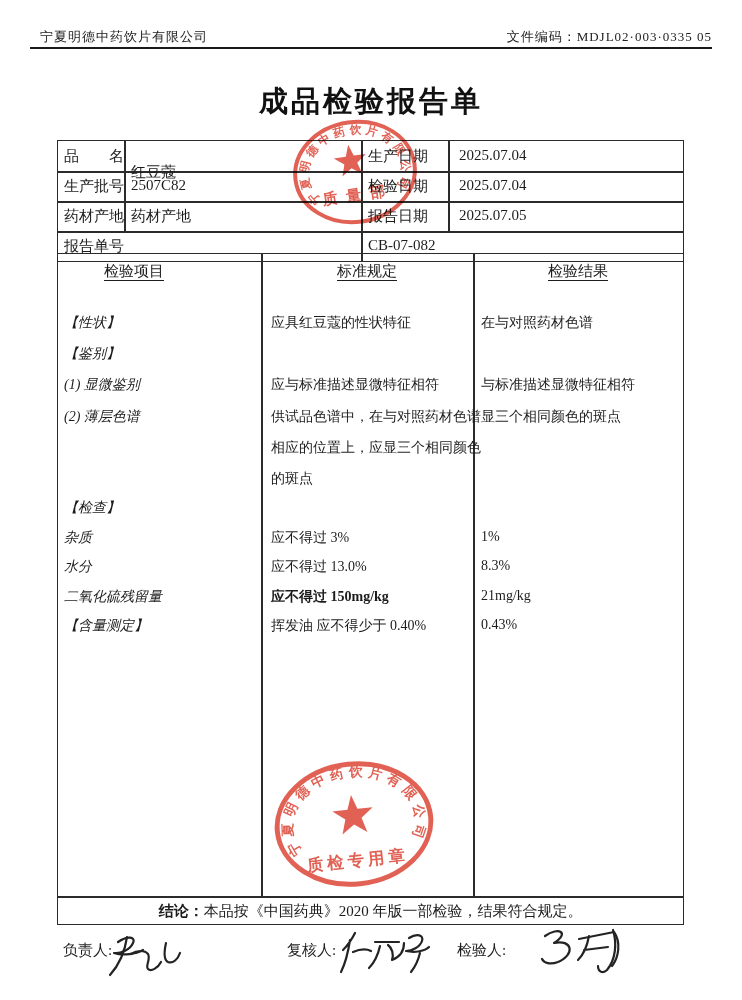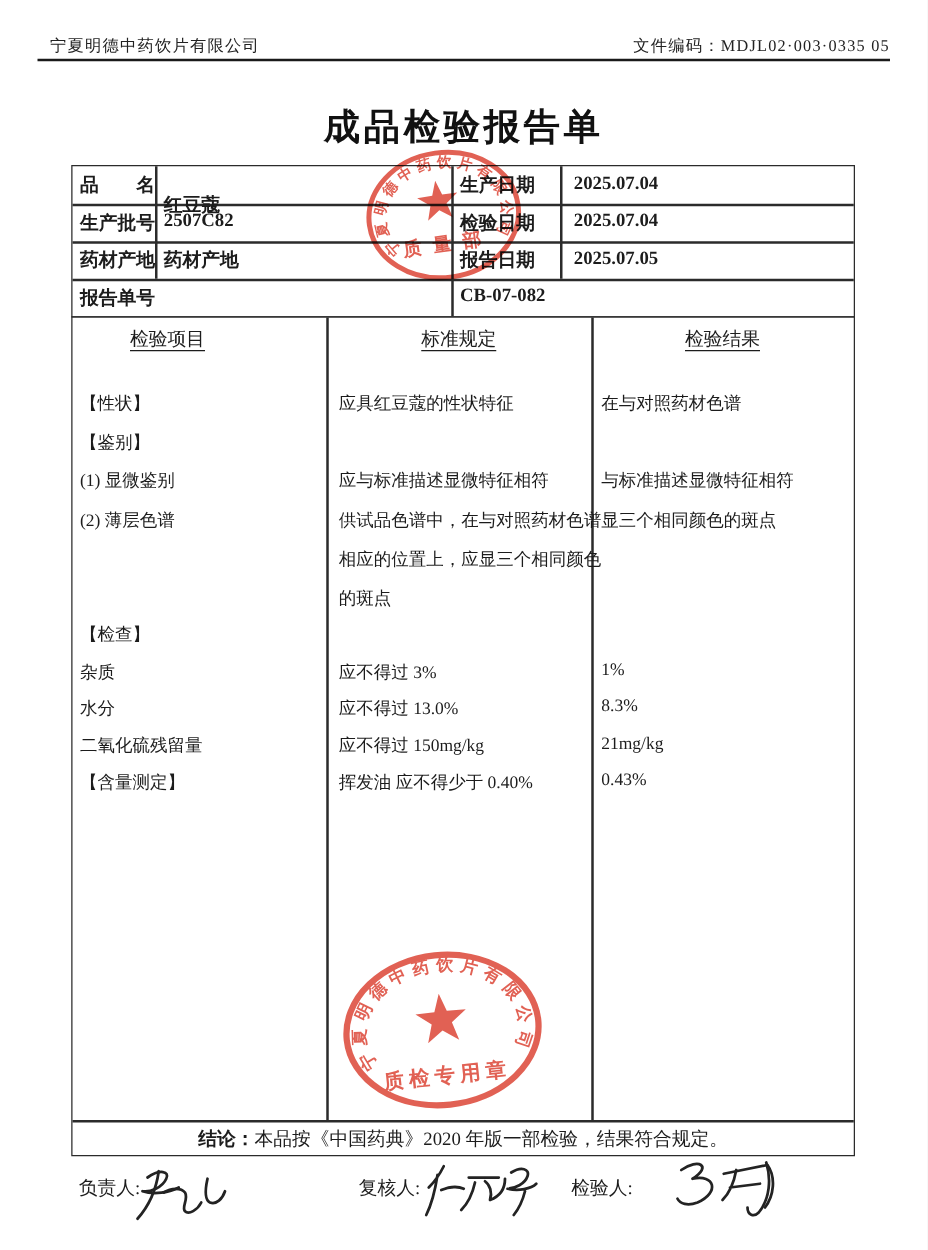--- a/index.html
+++ b/index.html
@@ -31,21 +31,21 @@
 <body>
 
 <div class="page">
 
   <div class="abs hdr" style="left:40px;top:28px;">宁夏明德中药饮片有限公司</div>
   <div class="abs hdr" style="right:30px;top:28px;">文件编码：MDJL02·003·0335 05</div>
   <div class="hrule" style="left:30px;top:47px;width:682px;height:2px;"></div>
 
   <div class="title">成品检验报告单</div>
 
-  <div class="box" style="left:57px;top:132px;width:627px;height:122px;font-weight:bold;">
+  <div class="box" style="left:57px;top:140px;width:627px;height:122px;">
     <div class="ln" style="left:0;top:30px;width:100%;height:1.5px;"></div>
     <div class="ln" style="left:0;top:60px;width:100%;height:1.5px;"></div>
     <div class="ln" style="left:0;top:90px;width:100%;height:1.5px;"></div>
     <div class="ln" style="left:66px;top:0;width:1.5px;height:90px;"></div>
     <div class="ln" style="left:303px;top:0;width:1.5px;height:100%;"></div>
     <div class="ln" style="left:390px;top:0;width:1.5px;height:90px;"></div>
 
     <div class="cell" style="left:6px;top:6px;">品　　名</div>
     <div class="cell" style="left:73px;top:6px;margin-top:16px;">红豆蔻</div>
     <div class="cell" style="left:310px;top:6px;">生产日期</div>
@@ -67,40 +67,40 @@
 
   <div class="box" style="left:57px;top:253px;width:627px;height:672px;">
     <div class="ln" style="left:203px;top:0;width:1.5px;height:642px;"></div>
     <div class="ln" style="left:415px;top:0;width:1.5px;height:642px;"></div>
     <div class="ln" style="left:0;top:642px;width:100%;height:1.5px;"></div>
 
     <div class="colhead" style="left:6px;top:8px;margin-left:40px;">检验项目</div>
     <div class="colhead" style="left:203px;width:212px;top:8px;text-align:center;">标准规定</div>
     <div class="colhead" style="left:415px;width:210px;top:8px;text-align:center;">检验结果</div>
 
-    <div class="colwrap" style="left:6px;width:195px;">
+    <div class="colwrap" style="left:6px;width:195px;font-style:italic;">
         <div class="tline" style="top: 60px;">【性状】</div>
         <div class="tline" style="top: 91px;">【鉴别】</div>
         <div class="tline" style="top: 122px;">(1) 显微鉴别</div>
         <div class="tline" style="top: 154px;">(2) 薄层色谱</div>
         <div class="tline" style="top: 245px;">【检查】</div>
         <div class="tline" style="top: 275px;">杂质</div>
         <div class="tline" style="top: 304px;">水分</div>
         <div class="tline" style="top: 334px;">二氧化硫残留量</div>
         <div class="tline" style="top: 363px;">【含量测定】</div>
       </div>
     <div class="colwrap" style="left:213px;width:205px;">
         <div class="tline" style="top: 60px;">应具红豆蔻的性状特征</div>
         <div class="tline" style="top: 122px;">应与标准描述显微特征相符</div>
         <div class="tline" style="top: 154px;">供试品色谱中，在与对照药材色谱</div>
         <div class="tline" style="top: 185px;">相应的位置上，应显三个相同颜色</div>
         <div class="tline" style="top: 216px;">的斑点</div>
         <div class="tline" style="top: 275px;">应不得过 3%</div>
         <div class="tline" style="top: 304px;">应不得过 13.0%</div>
-        <div class="tline" style="top: 334px;">应不得过 150mg/kg</div>
+        <div class="tline" style="top: 334px; font-weight: bold;">应不得过 150mg/kg</div>
         <div class="tline" style="top: 363px;">挥发油 应不得少于 0.40%</div>
       </div>
     <div class="colwrap" style="left:423px;width:200px;">
         <div class="tline" style="top: 60px;">在与对照药材色谱</div>
         <div class="tline" style="top: 122px;">与标准描述显微特征相符</div>
         <div class="tline" style="top: 154px;">显三个相同颜色的斑点</div>
         <div class="tline" style="top: 275px;">1%</div>
         <div class="tline" style="top: 304px;">8.3%</div>
         <div class="tline" style="top: 334px;">21mg/kg</div>
         <div class="tline" style="top: 363px;">0.43%</div>

